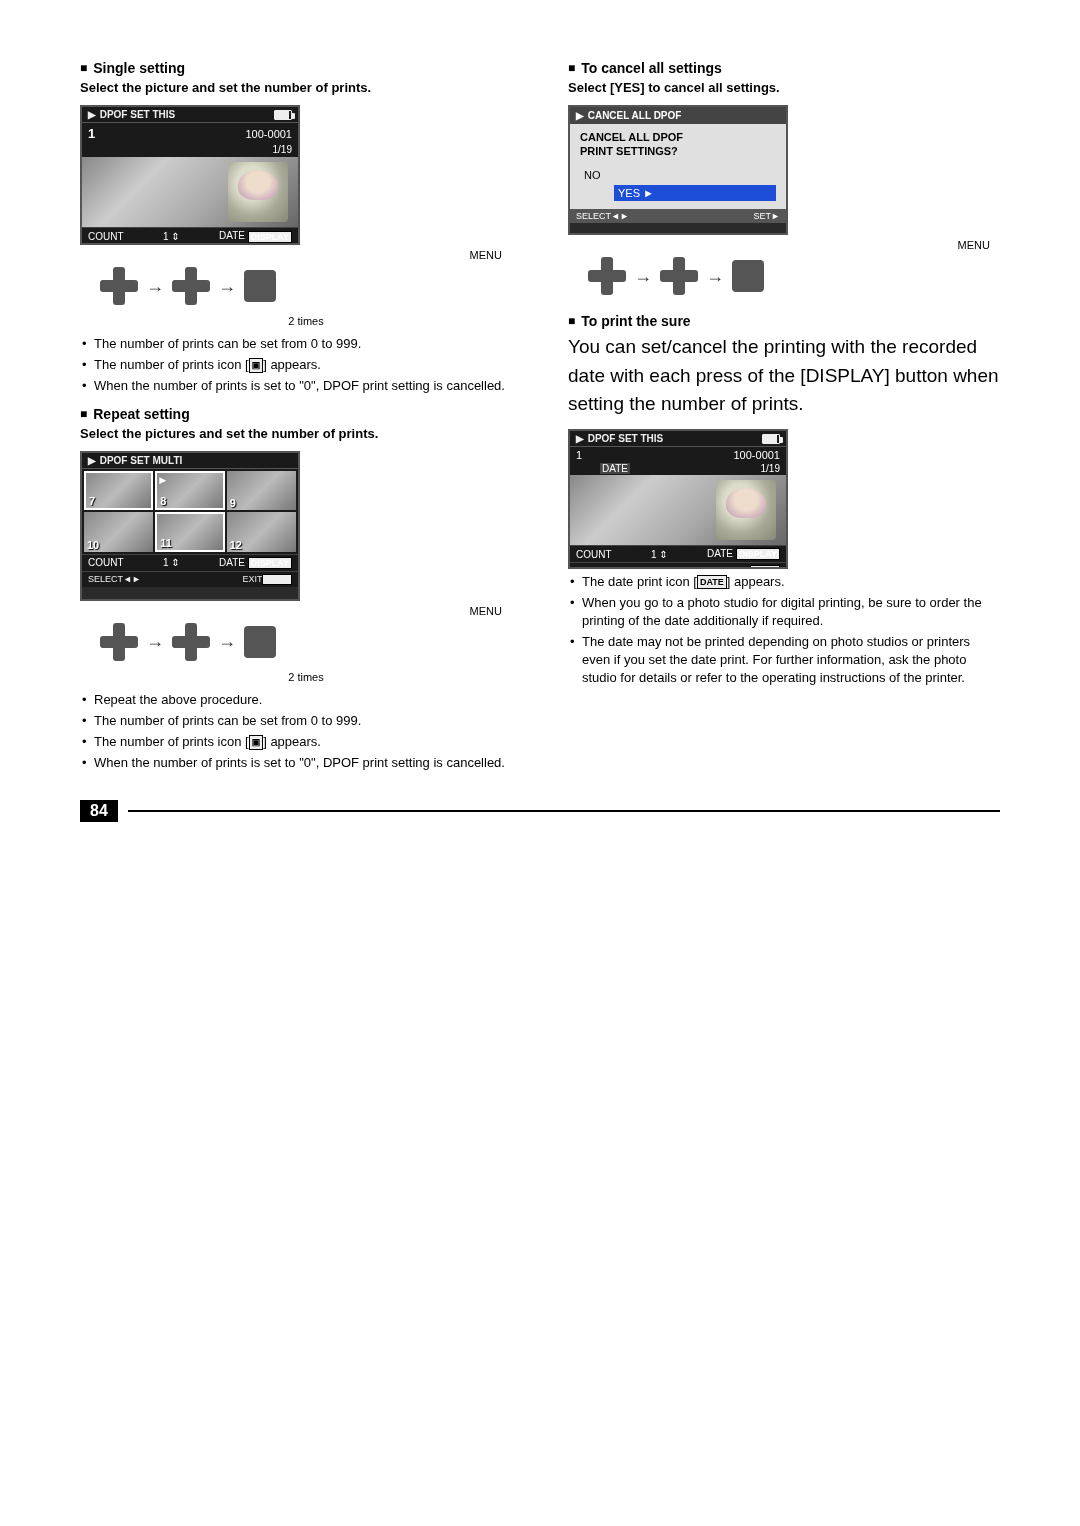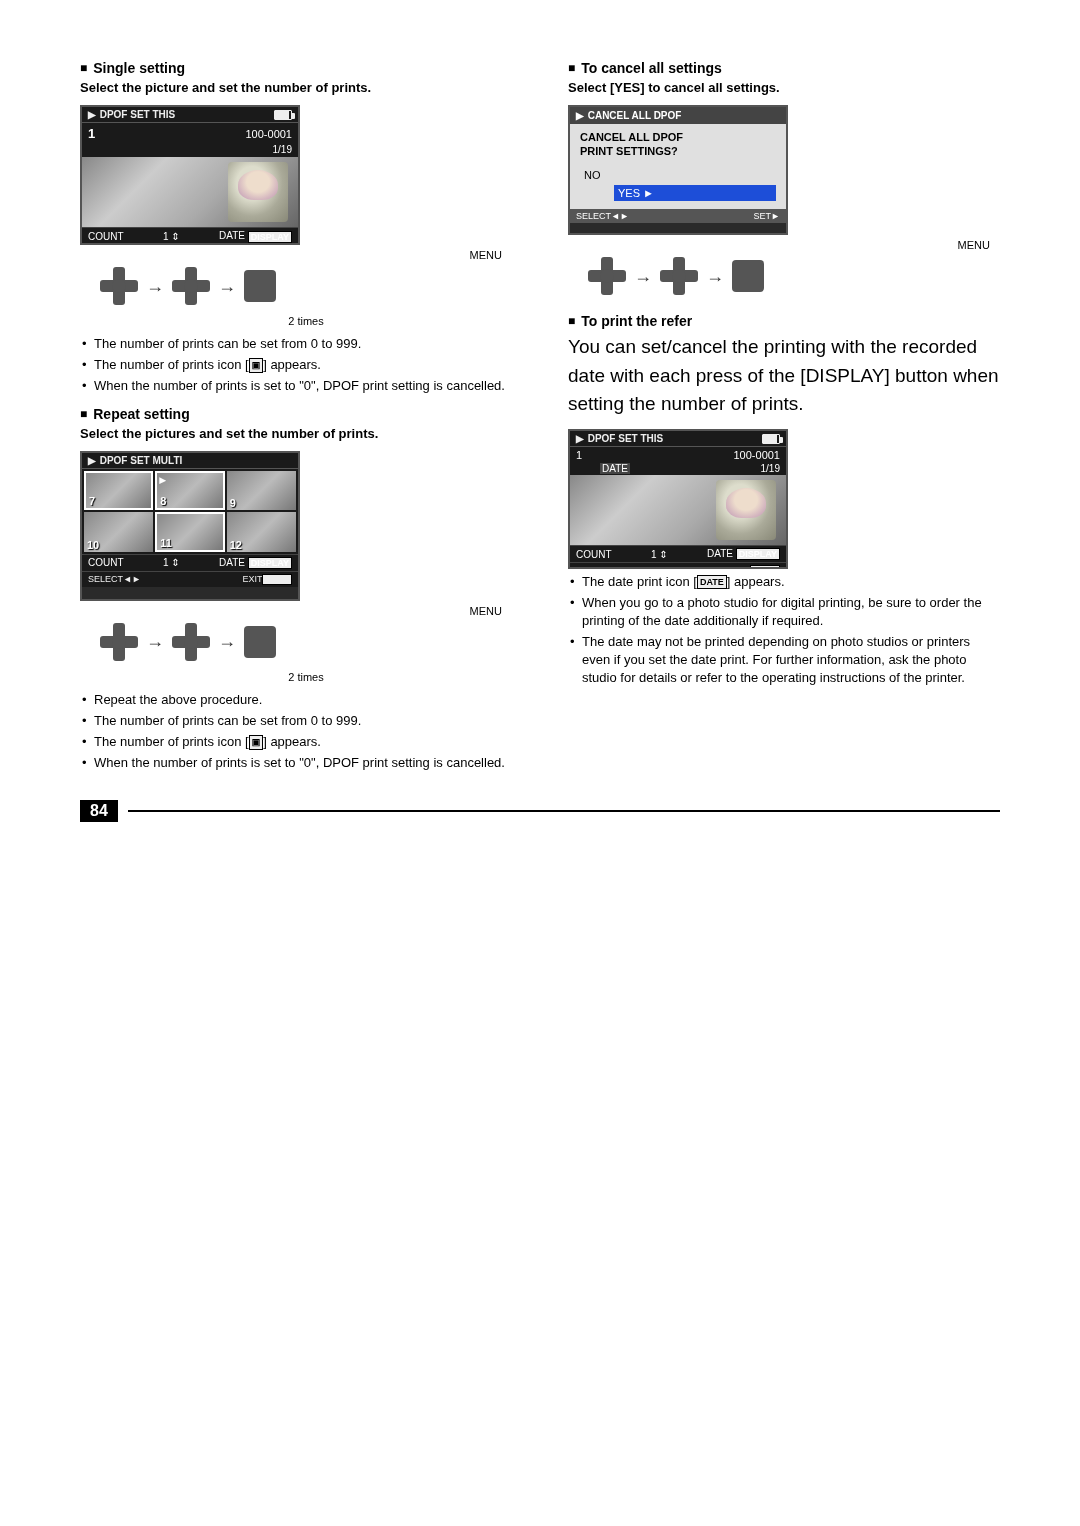--- a/index.html
+++ b/index.html
@@ -537,21 +537,21 @@
             <div class="dpad-center"></div>
           </div>
           <span class="arrow-sym">→</span>
           <div class="menu-btn"></div>
         </div>
 
         <div style="margin-bottom:18px;"></div>
       </div>
 
       <div>
-        <div class="section-heading">To print the refer</div>
+        <div class="section-heading">To print the sure</div>
         <p style="font-size:19px; margin-bottom:10px; line-height:1.5;">You can set/cancel the printing with the recorded date with each press of the [DISPLAY] button when setting the number of prints.</p>
 
         <div class="lcd-screen lcd-date">
           <div class="lcd-topbar">
             <div class="lcd-topbar-title">
               <span style="font-size:10px;">▶</span>
               <span>DPOF SET THIS</span>
             </div>
             <div>
               <div class="battery-icon"><div class="battery-fill"></div></div>

